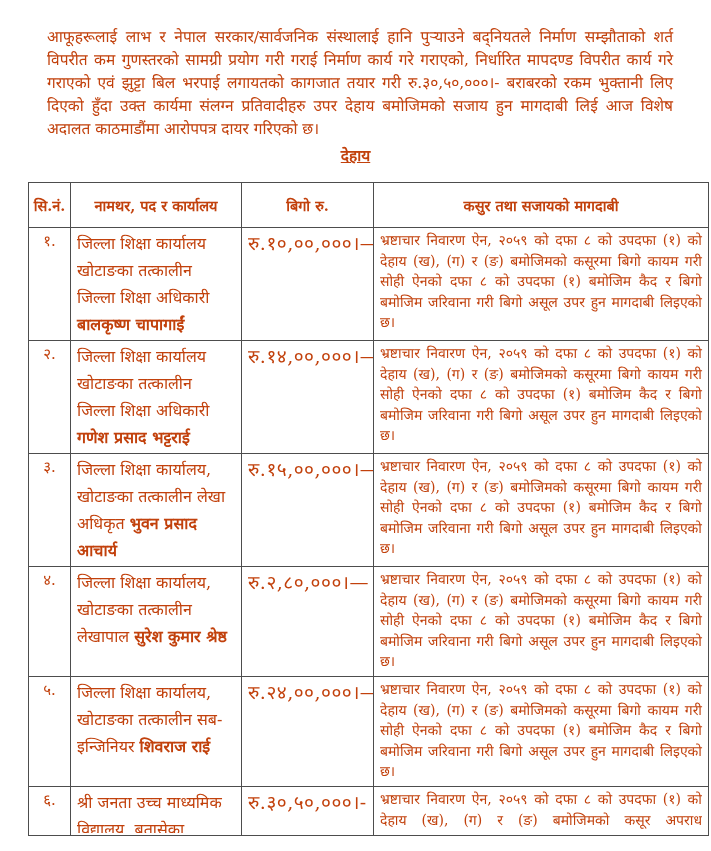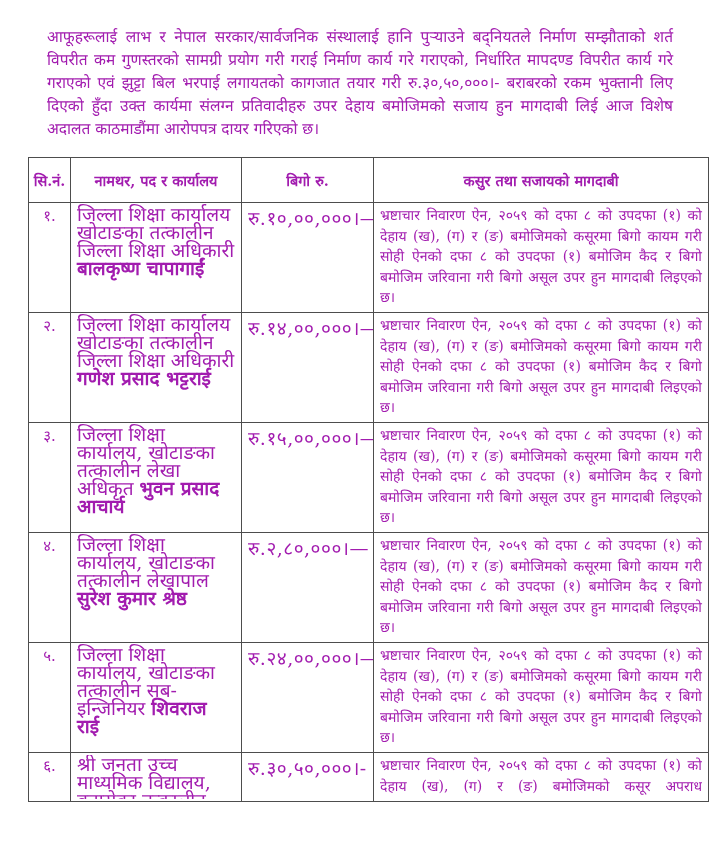--- a/index.html
+++ b/index.html
@@ -1,21 +1,21 @@
 <!DOCTYPE html>
 <html><head>
 <meta charset="utf-8">
 <style>
   html,body{margin:0;padding:0;background:#ffffff;}
   .page{
     position:relative;
     width:711px;height:851px;
     overflow:hidden;
     background:#ffffff;
-    color:#a21caf;
+    color:#c2410c;
     font-family:"DejaVu Serif","Liberation Serif",serif;
   }
   .intro{
     margin:26px 38px 0 47px;
     font-size:15.5px;
     line-height:23px;
     text-align:justify;
   }
   .heading{
     margin-top:3px;
@@ -45,36 +45,39 @@
     font-size:14.5px;
     font-weight:bold;
     text-align:center;
     vertical-align:middle;
     line-height:19px;
     height:40px;
     padding:2px 2px;
   }
   tr.row{height:110px;}
   td.sn{text-align:center;font-size:15px;padding-top:4px;}
-  td.name{font-size:19px;line-height:18px;padding-top:4px;}
+  td.name{font-size:16px;line-height:27px;padding-top:4px;}
   td.name b{font-weight:bold;}
   td.amount{font-size:19px;letter-spacing:.5px;padding-top:4px;white-space:nowrap;}
   td.charge{font-size:14px;line-height:20.5px;text-align:justify;padding-top:4px;}
   tr.row-clipped{height:46px;}
   tr.row-clipped td{overflow:hidden;}
   tr.row-clipped .clipbox{max-height:44px;overflow:hidden;}
   tr.row-clipped td.charge{text-align:justify;text-align-last:justify;}
 </style>
 </head>
 <body>
 
 <div class="page">
 
   <div class="intro">आफूहरूलाई लाभ र नेपाल सरकार/सार्वजनिक संस्थालाई हानि पुऱ्याउने बद्नियतले निर्माण सम्झौताको शर्त विपरीत कम गुणस्तरको सामग्री प्रयोग गरी गराई निर्माण कार्य गरे गराएको, निर्धारित मापदण्ड विपरीत कार्य गरे गराएको एवं झुट्टा बिल भरपाई लगायतको कागजात तयार गरी रु.३०,५०,०००।- बराबरको रकम भुक्तानी लिए दिएको हुँदा उक्त कार्यमा संलग्न प्रतिवादीहरु उपर देहाय बमोजिमको सजाय हुन मागदाबी लिई आज विशेष अदालत काठमाडौंमा आरोपपत्र दायर गरिएको छ।</div>
 
+  <div class="heading">
+    <span>देहाय</span>
+  </div>
 
   <table class="charges">
     <tbody>
         <tr>
       <th class="col-sn">सि.नं.</th>
       <th class="col-name">नामथर, पद र कार्यालय</th>
       <th class="col-amount">बिगो रु.</th>
       <th class="col-charge">कसुर तथा सजायको मागदाबी</th>
     </tr>
 

